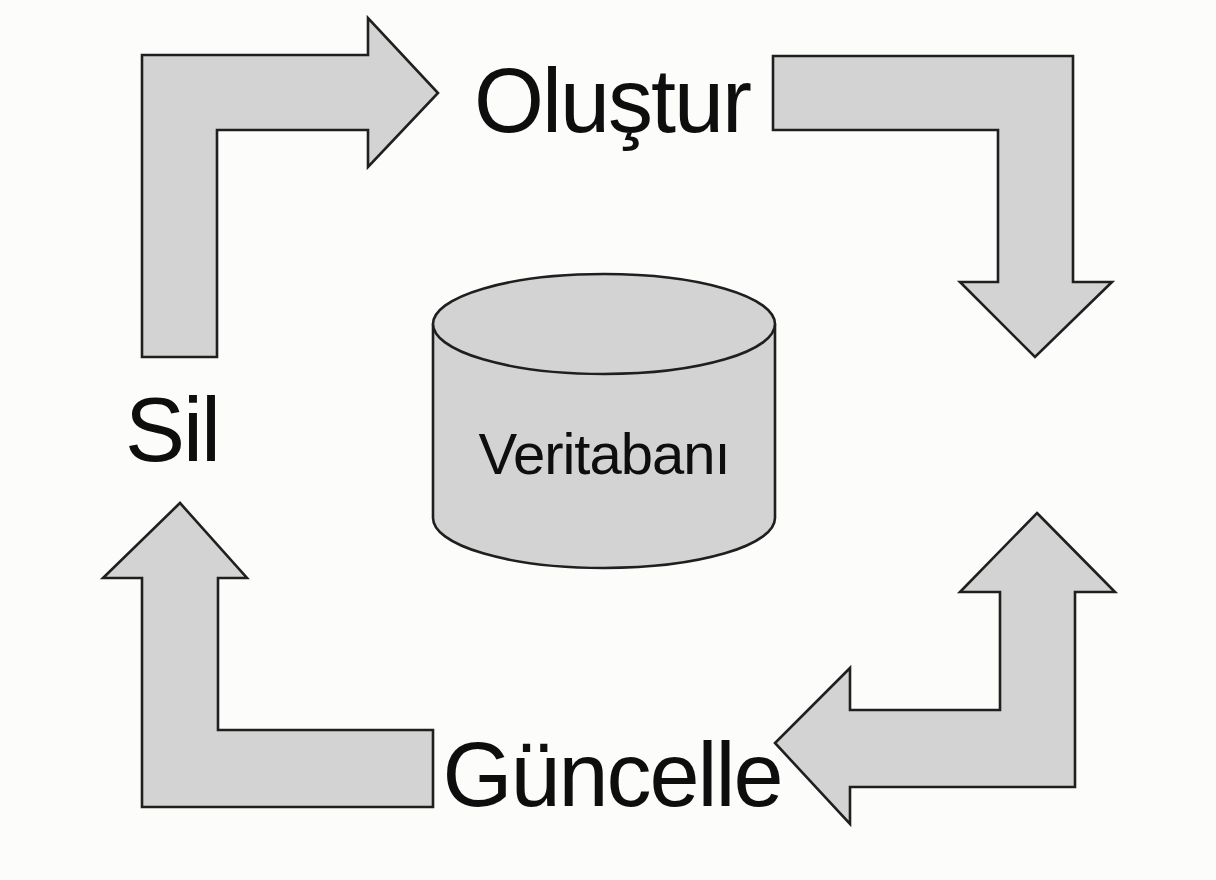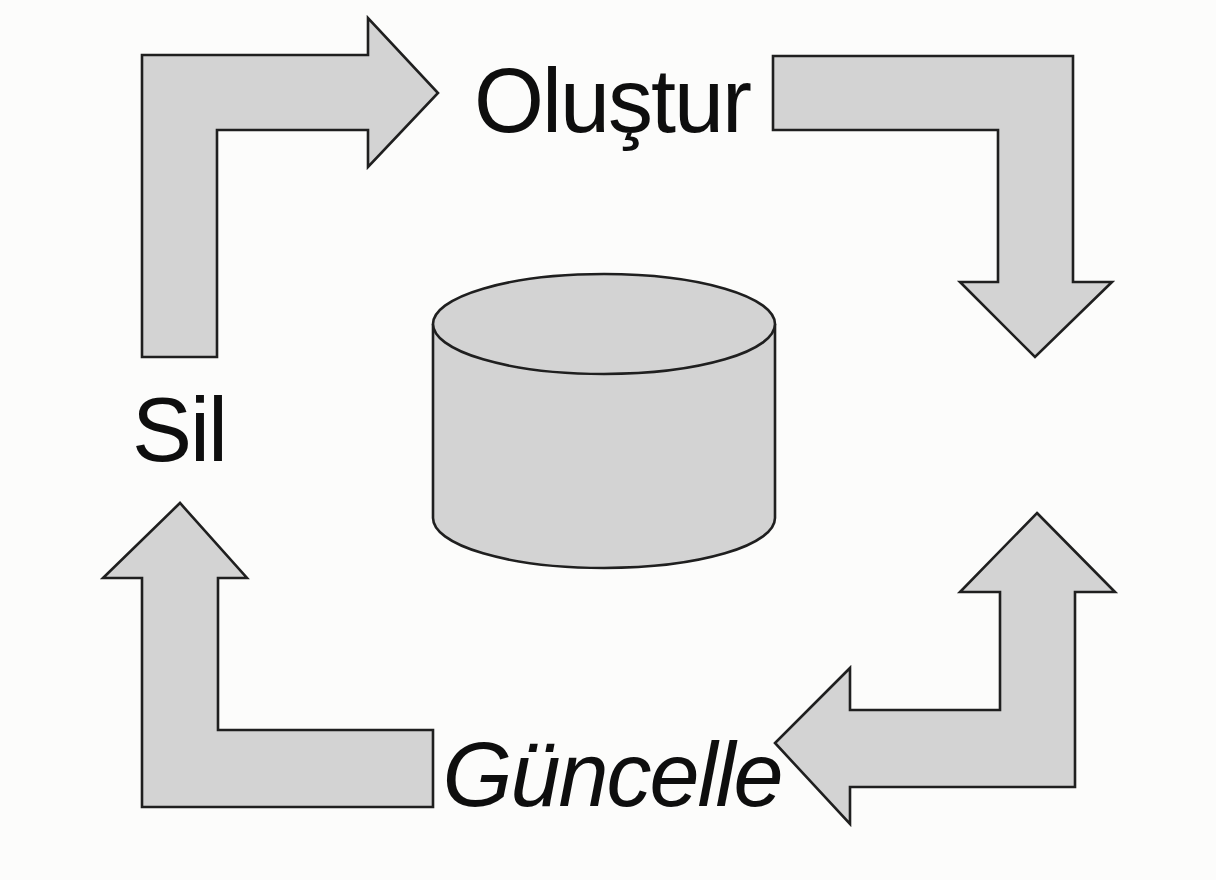--- a/index.html
+++ b/index.html
@@ -38,22 +38,22 @@
     transform: translate(-50%, -50%);
     color: var(--text);
     white-space: nowrap;
     line-height: 1;
     user-select: none;
   }
   .lbl-big { font-size: 90px; letter-spacing: -2px; }
   .lbl-db  { font-size: 58px; letter-spacing: -1px; }
   .lbl-create   { left: 612px;  top: 101px; }
   .lbl-read     { left: 1035px; top: 431px; }
-  .lbl-update   { left: 612px;  top: 775px; font-style: italic; }
-  .lbl-delete   { left: 179px;  top: 430px; text-align: right; }
+  .lbl-update   { left: 612px;  top: 775px; }
+  .lbl-delete   { left: 172px;  top: 430px; text-align: right; }
   .lbl-database { left: 604px;  top: 454px; }
 </style>
 </head>
 <body>
 
 <div class="canvas">
 
   <svg width="1216" height="880" viewBox="0 0 1216 880">
 
     <polygon class="arrow" points="142,55 368,55 368,18 438,93 368,167 368,130 217,130 217,357 142,357"></polygon>
@@ -70,14 +70,15 @@
     </g>
   </svg>
 
   <div class="label lbl-big lbl-create">Oluştur</div>
 
 
   <div class="label lbl-big lbl-update">Güncelle</div>
 
   <div class="label lbl-big lbl-delete">Sil</div>
 
+  <div class="label lbl-db lbl-database">Veritabanı</div>
 
 </div>
 
 </body></html>

